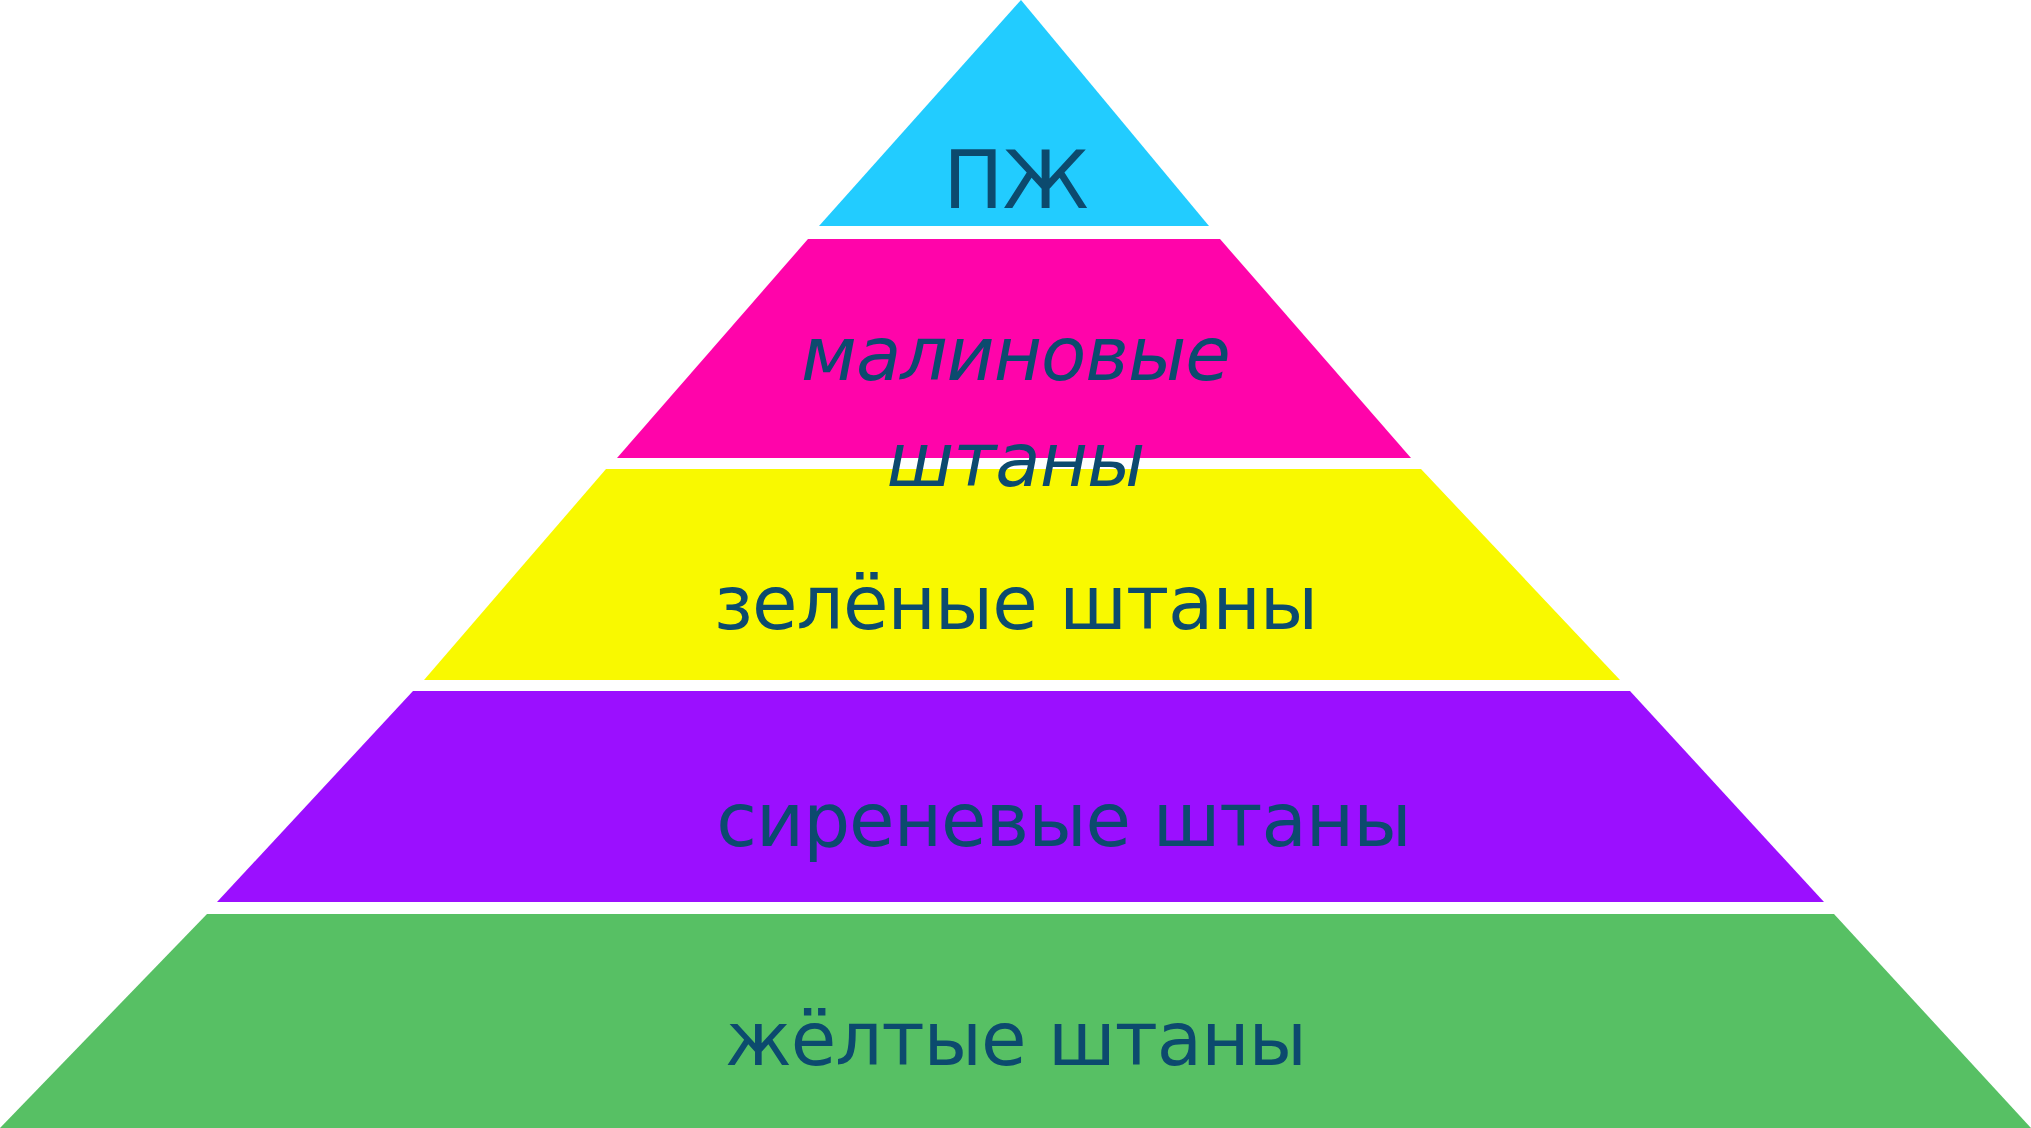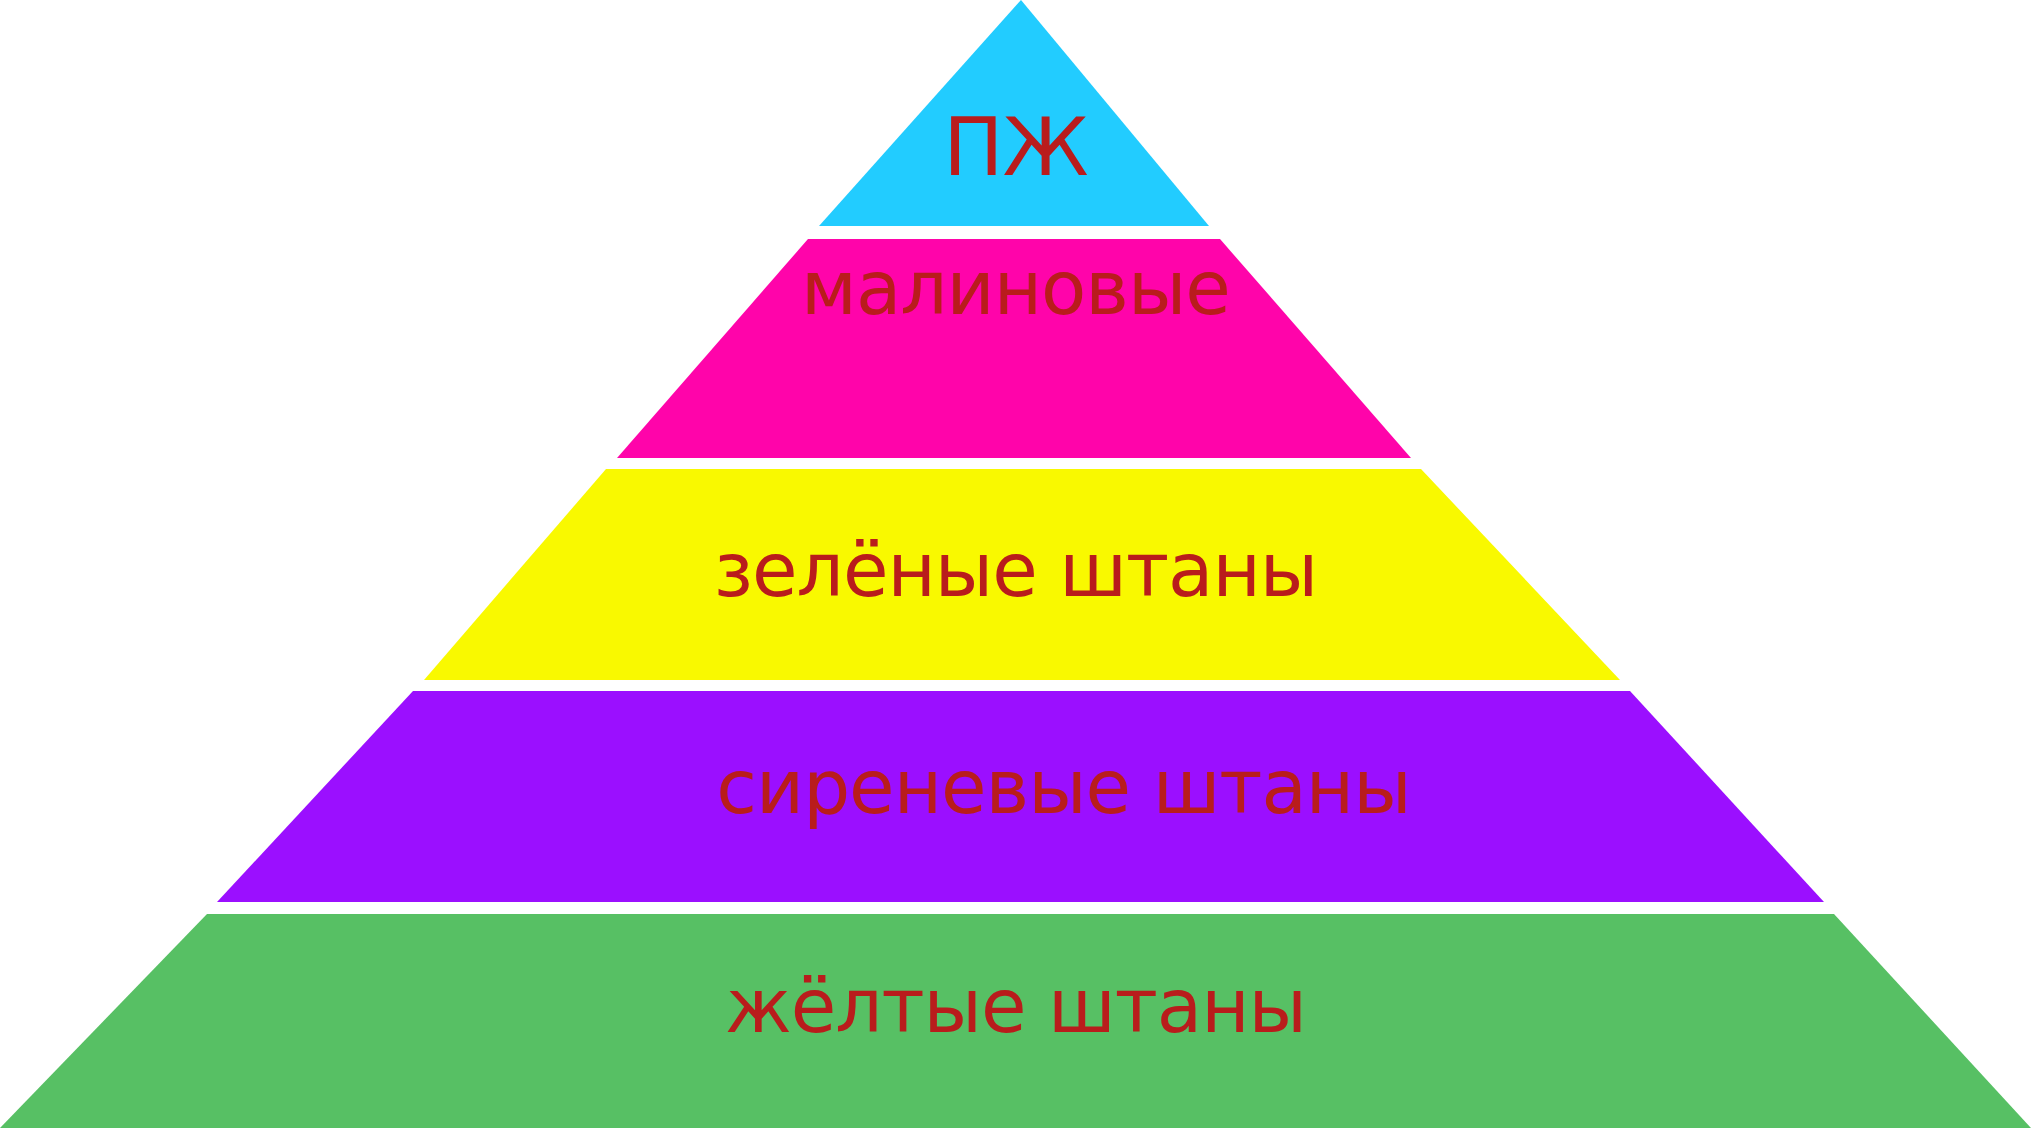--- a/index.html
+++ b/index.html
@@ -19,25 +19,26 @@
       left: 0;
       top: 0;
       width: 2031px;
       height: 1128px;
     }
     .label {
       position: absolute;
       left: 0;
       width: 2031px;
       text-align: center;
-      color: #b91c1c;
+      color: #0c4a6e;
       white-space: nowrap;
       line-height: 1;
       font-size: 74px;
       letter-spacing: -1px;
+      margin-top: 33px;
     }
     .label.apex {
       font-size: 80px;
     }
     .label.two-line {
       line-height: 106px;
     }
   </style>
 </head>
 <body>
@@ -45,21 +46,22 @@
 <svg id="pyramid" viewBox="0 0 2031 1128" xmlns="http://www.w3.org/2000/svg">
   <polygon fill="#22ccff" points="1021,0 1209,226 819,226"></polygon>
   <polygon fill="#ff04aa" points="808,239 1220,239 1411,458 617,458"></polygon>
   <polygon fill="#f9f900" points="606,469 1421,469 1620,680 424,680"></polygon>
   <polygon fill="#9b0fff" points="413,691 1630,691 1824,902 217,902"></polygon>
   <polygon fill="#57c064" points="207,914 1834,914 2031,1128 0,1128"></polygon>
 </svg>
 
 <div class="label apex" style="top:108px;">ПЖ</div>
 
-<div class="label two-line" style="top:235px;">
+<div class="label two-line" style="top:268px;font-style:italic;">
   <div>малиновые</div>
+  <div>штаны</div>
 </div>
 
 <div class="label" style="top:533px;">зелёные штаны</div>
 
 <div class="label" style="top:750px;padding-left:48px;">сиреневые штаны</div>
 
 <div class="label" style="top:969px;">жёлтые штаны</div>
 
 </body></html>

